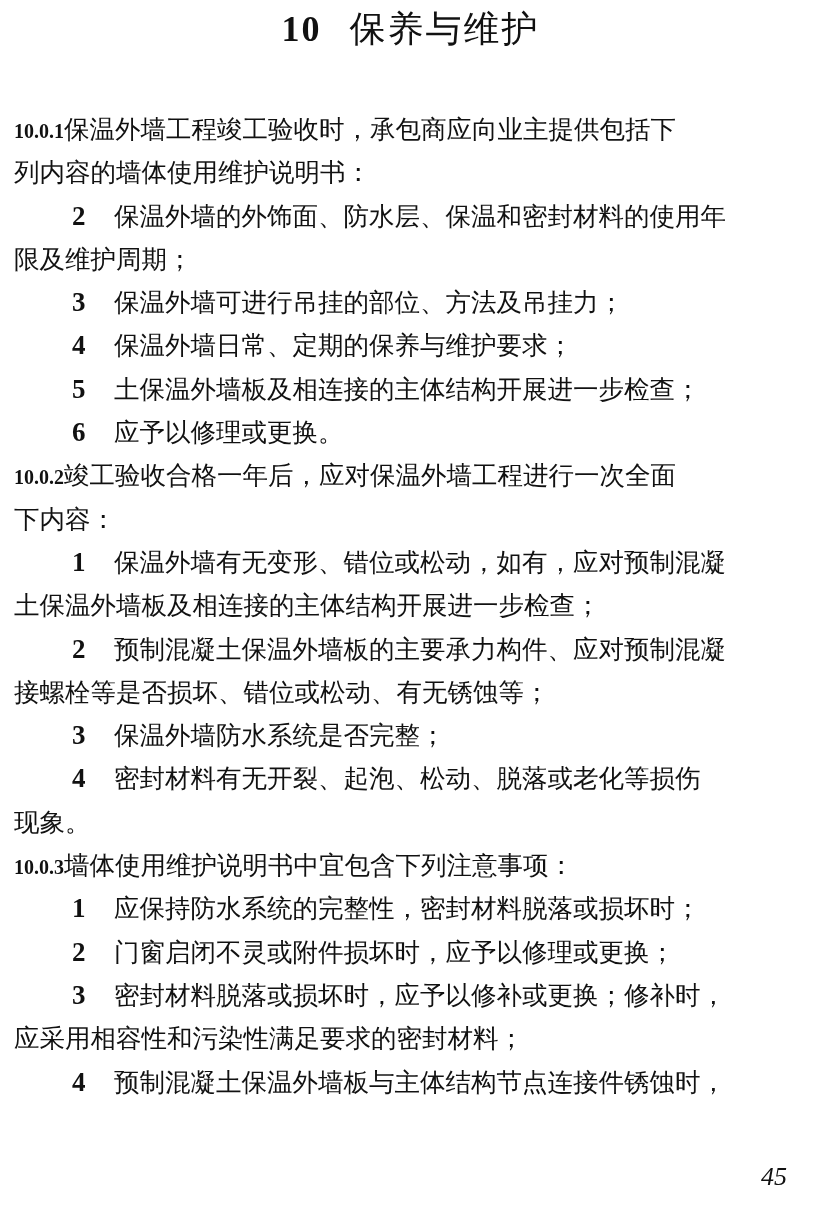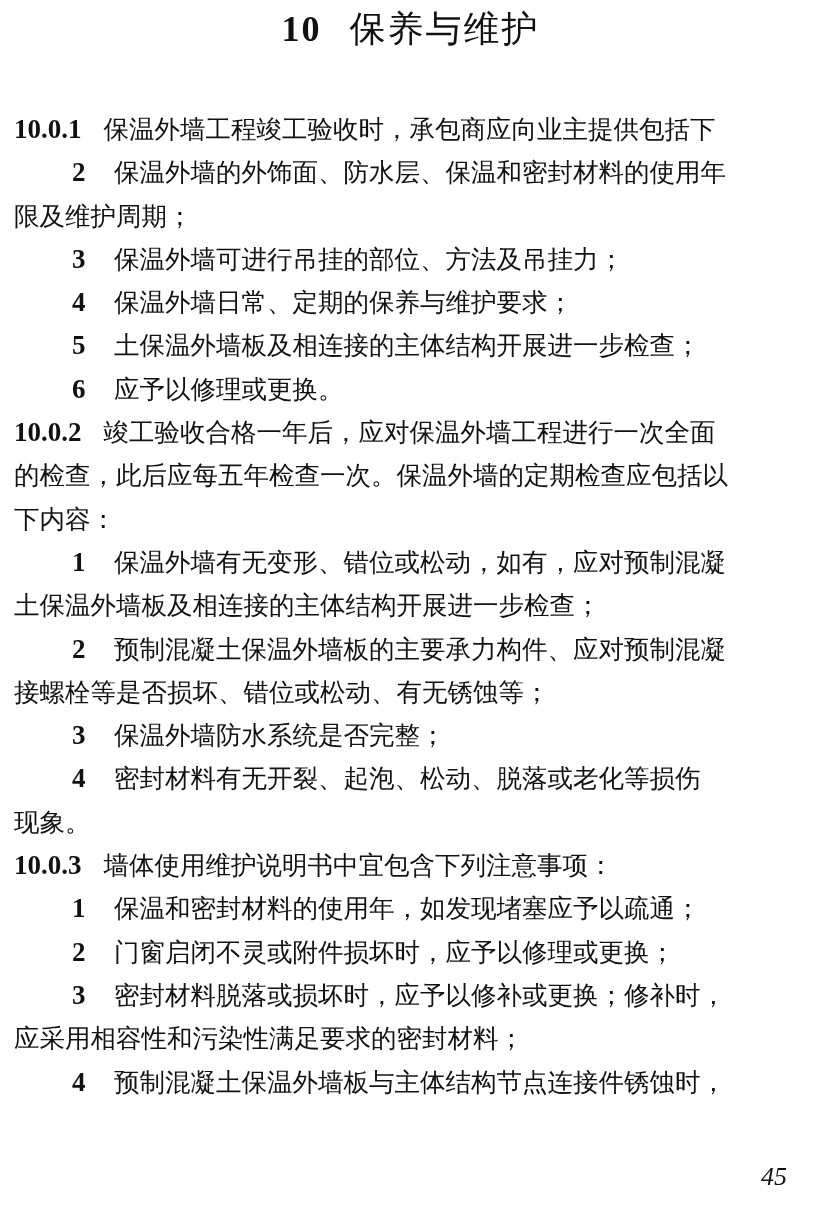--- a/index.html
+++ b/index.html
@@ -50,22 +50,21 @@
       text-align-last: left;
     }
     .line {
       display: block;
       white-space: nowrap;
       height: 43.3px;
     }
     .clause-num {
       font-family: "Liberation Serif", "DejaVu Serif", serif;
       font-weight: bold;
-      font-size: 27px;
-      margin-right: 22px;
+      font-size: 20px;
     }
     .item-num {
       font-family: "Liberation Serif", "DejaVu Serif", serif;
       font-weight: bold;
       font-size: 27px;
       display: inline-block;
       margin-left: 58px;
       width: 42px;
     }
     .page-number {
@@ -80,38 +79,38 @@
 </head>
 <body>
 
 <div class="page">
   <div class="chapter-title">
     <span class="num">10</span><span class="txt">保养与维护</span>
   </div>
 
   <div class="body" id="body">
       <div class="line"><span class="clause-num">10.0.1</span><span>保温外墙工程竣工验收时，承包商应向业主提供包括下</span></div>
+      <div class="line"><span>列内容的墙体使用维护说明书：</span></div>
       <div class="line"><span class="item-num">2</span><span>保温外墙的外饰面、防水层、保温和密封材料的使用年</span></div>
       <div class="line"><span>限及维护周期；</span></div>
       <div class="line"><span class="item-num">3</span><span>保温外墙可进行吊挂的部位、方法及吊挂力；</span></div>
       <div class="line"><span class="item-num">4</span><span>保温外墙日常、定期的保养与维护要求；</span></div>
       <div class="line"><span class="item-num">5</span><span>土保温外墙板及相连接的主体结构开展进一步检查；</span></div>
       <div class="line"><span class="item-num">6</span><span>应予以修理或更换。</span></div>
       <div class="line"><span class="clause-num">10.0.2</span><span>竣工验收合格一年后，应对保温外墙工程进行一次全面</span></div>
-      <div class="line"><span>的检查，此后应每五年检查一次。保温外墙的定期检查应包括以</span></div>
       <div class="line"><span>下内容：</span></div>
       <div class="line"><span class="item-num">1</span><span>保温外墙有无变形、错位或松动，如有，应对预制混凝</span></div>
       <div class="line"><span>土保温外墙板及相连接的主体结构开展进一步检查；</span></div>
       <div class="line"><span class="item-num">2</span><span>预制混凝土保温外墙板的主要承力构件、应对预制混凝</span></div>
       <div class="line"><span>接螺栓等是否损坏、错位或松动、有无锈蚀等；</span></div>
       <div class="line"><span class="item-num">3</span><span>保温外墙防水系统是否完整；</span></div>
       <div class="line"><span class="item-num">4</span><span>密封材料有无开裂、起泡、松动、脱落或老化等损伤</span></div>
       <div class="line"><span>现象。</span></div>
       <div class="line"><span class="clause-num">10.0.3</span><span>墙体使用维护说明书中宜包含下列注意事项：</span></div>
-      <div class="line"><span class="item-num">1</span><span>保温和密封材料的使用年，如发现堵塞应予以疏通；</span></div>
+      <div class="line"><span class="item-num">1</span><span>应保持防水系统的完整性，密封材料脱落或损坏时；</span></div>
       <div class="line"><span class="item-num">2</span><span>门窗启闭不灵或附件损坏时，应予以修理或更换；</span></div>
       <div class="line"><span class="item-num">3</span><span>密封材料脱落或损坏时，应予以修补或更换；修补时，</span></div>
       <div class="line"><span>应采用相容性和污染性满足要求的密封材料；</span></div>
       <div class="line"><span class="item-num">4</span><span>预制混凝土保温外墙板与主体结构节点连接件锈蚀时，</span></div>
     </div>
 
   <div class="page-number">45</div>
 </div>
 
 </body></html>

